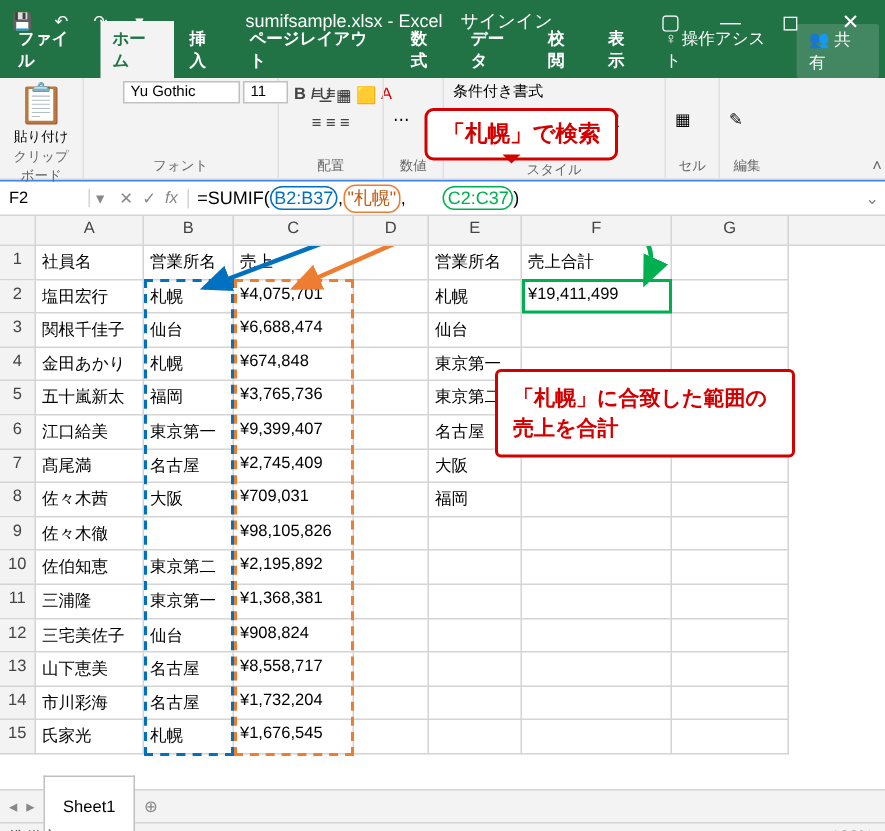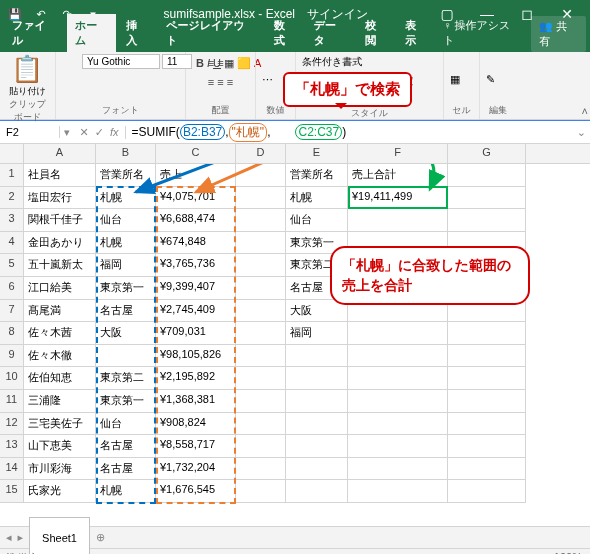--- a/index.html
+++ b/index.html
@@ -54,21 +54,21 @@
 .right { }
 .hdrcell { font-weight: normal; }
 
 .sel-blue { position:absolute; border:2px dashed #0070c0; pointer-events:none; z-index:10;}
 .sel-orange { position:absolute; border:2px dashed #ed7d31; pointer-events:none; z-index:10;}
 .sel-green { position:absolute; border:2px solid #00b050; pointer-events:none; z-index:10;}
 
 .arrow { position:absolute; z-index:15; }
 .arrow svg { overflow: visible; }
 
-.callout2 { position:absolute; left:330px; top:82px; width:200px; background:#fff; border:2px solid #d40000; border-radius:15px; padding:8px 10px; color:#d40000; font-weight:bold; font-size:14px; line-height:1.4; z-index:25;}
+.callout2 { position:absolute; left:330px; top:82px; width:200px; background:#fff; border:2px solid #d40000; border-radius:4px; padding:8px 10px; color:#d40000; font-weight:bold; font-size:14px; line-height:1.4; z-index:25;}
 
 .sheettabs { height: 22px; background: #f3f3f3; border-top: 1px solid #d4d4d4; display: flex; align-items: center; padding: 0 6px; gap: 6px; }
 .sheettabs .nav { color: #888; }
 .sheettabs .sheet { background: #fff; border: 1px solid #c0c0c0; border-bottom: none; padding: 14px 12px; }
 .sheettabs .add { color: #888; }
 
 .statusbar { height: 18px; background: #f3f3f3; border-top: 1px solid #d4d4d4; padding: 2px 6px; color: #555; display:flex; }
 .statusbar .spacer{flex:1;}
 .views span{margin:0 2px;color:#666;}
 </style>

